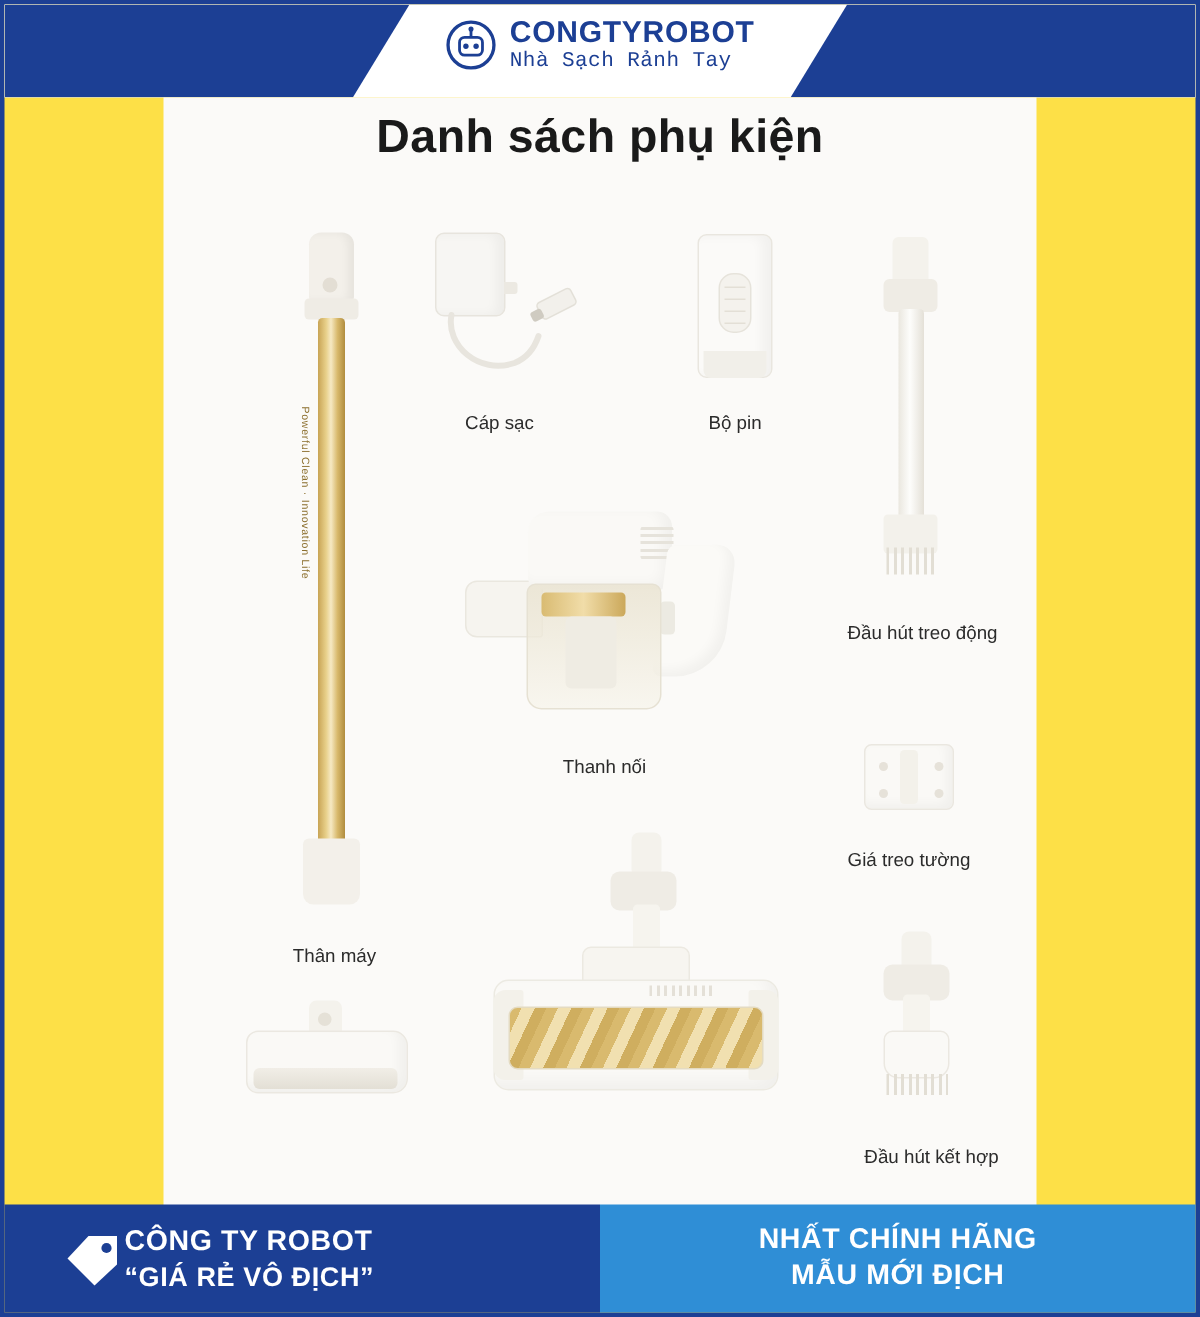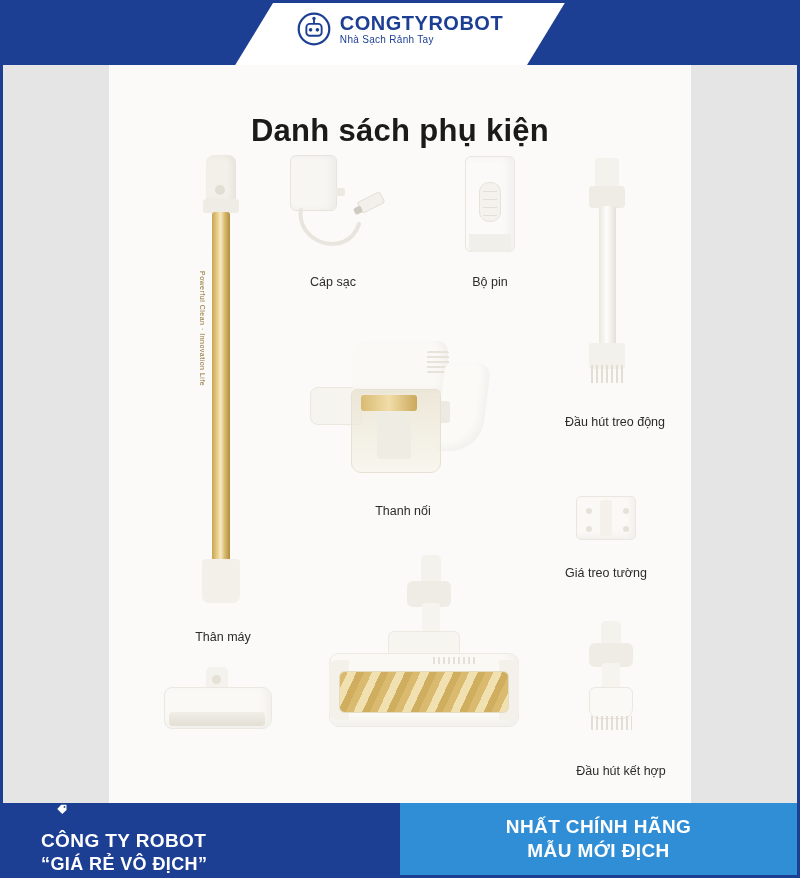--- a/index.html
+++ b/index.html
@@ -5,21 +5,21 @@
   * { box-sizing: border-box; margin: 0; padding: 0; }
   html, body {
     width: 800px; height: 878px;
     font-family: "Liberation Sans", sans-serif;
     background: #ffffff;
     overflow: hidden;
   }
   #page {
     position: relative;
     width: 800px; height: 878px;
-    background: #e5e5e5;
+    background: #fde047;
     border: 3px solid #1c3f94;
   }
 
   
   .header {
     position: absolute; top: 0; left: 0;
     width: 794px; height: 62px;
     background: #ffffff;
     overflow: hidden;
   }
@@ -33,52 +33,51 @@
     position: absolute; left: 0; right: 0; top: 9px;
     display: flex; align-items: center; justify-content: center; gap: 9px;
   }
   .brand-logo { width: 34px; height: 34px; }
   .brand-text { line-height: 1.05; }
   .brand-name {
     font-size: 20px; font-weight: bold; color: #1c3f94;
     letter-spacing: 0.5px;
   }
   .brand-tag {
-    font-size: 10px; color: #1c3f94; letter-spacing: 0.3px; margin-top: 1px;
+    font-size: 14px; color: #1c3f94; letter-spacing: 0.3px; margin-top: 1px; font-family: Liberation Mono, monospace;
   }
 
   
   .canvas {
     position: absolute; top: 62px; left: 106px;
     width: 582px; height: 742px;
     background: #fbfaf8;
   }
   .page-title {
     position: absolute; top: 8px; left: 0; width: 582px;
     text-align: center;
     font-size: 31px; font-weight: bold; color: #1a1a1a;
     letter-spacing: 0.3px;
-    margin-top: 40px;
   }
 
   .item-label {
     position: absolute;
     font-size: 12.5px; color: #2b2b2b; text-align: center;
     line-height: 1.35;
   }
 
   
   .footer {
     position: absolute; bottom: 0; left: 0;
     width: 794px; height: 72px;
     display: flex;
   }
   .footer-left {
     width: 397px; background: #1c3f94;
-    display: flex; gap: 14px; padding-left: 38px; flex-direction: column;
+    display: flex; align-items: center; padding-left: 38px;
   }
   .footer-right {
     width: 397px; background: #2f8ed6;
     display: flex; align-items: center; justify-content: center;
     text-align: center;
   }
   .footer-left-text { color: #ffffff; line-height: 1.25; }
   .f-line1 { font-size: 19px; font-weight: bold; letter-spacing: .4px; }
   .f-line2 { font-size: 18px; font-weight: bold; letter-spacing: .4px; }
   .footer-right-text { color: #ffffff; line-height: 1.25; }

